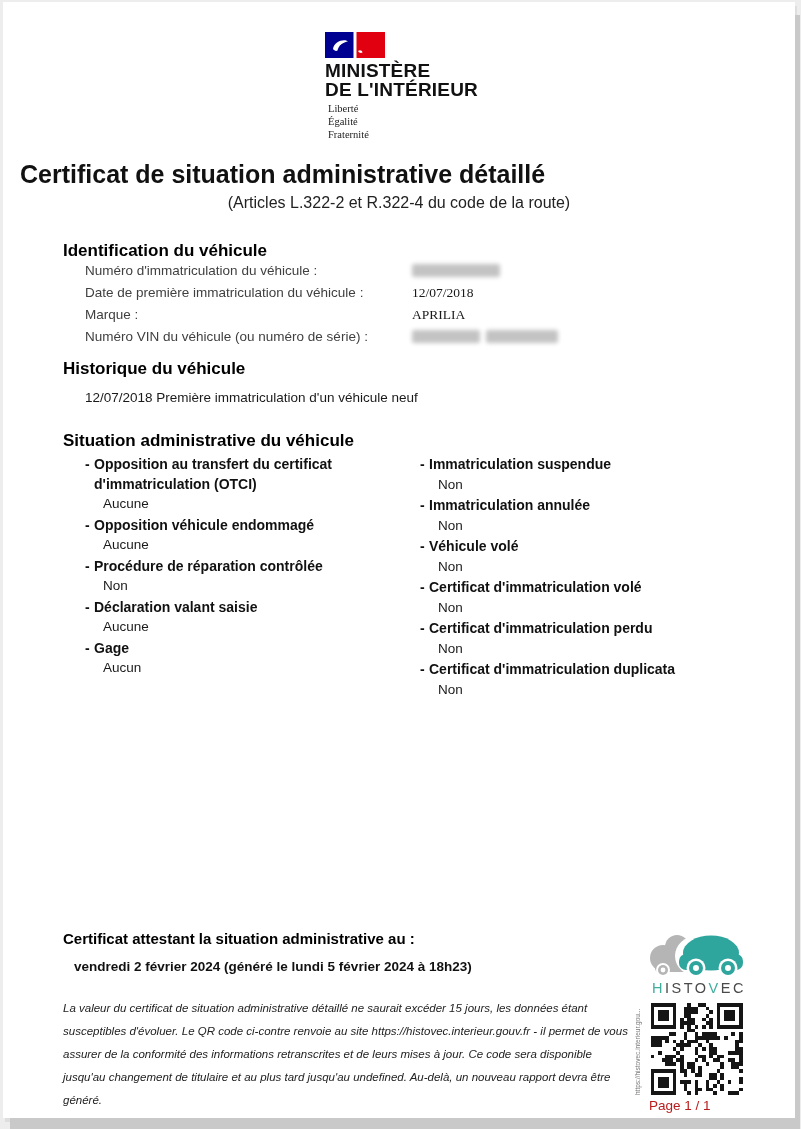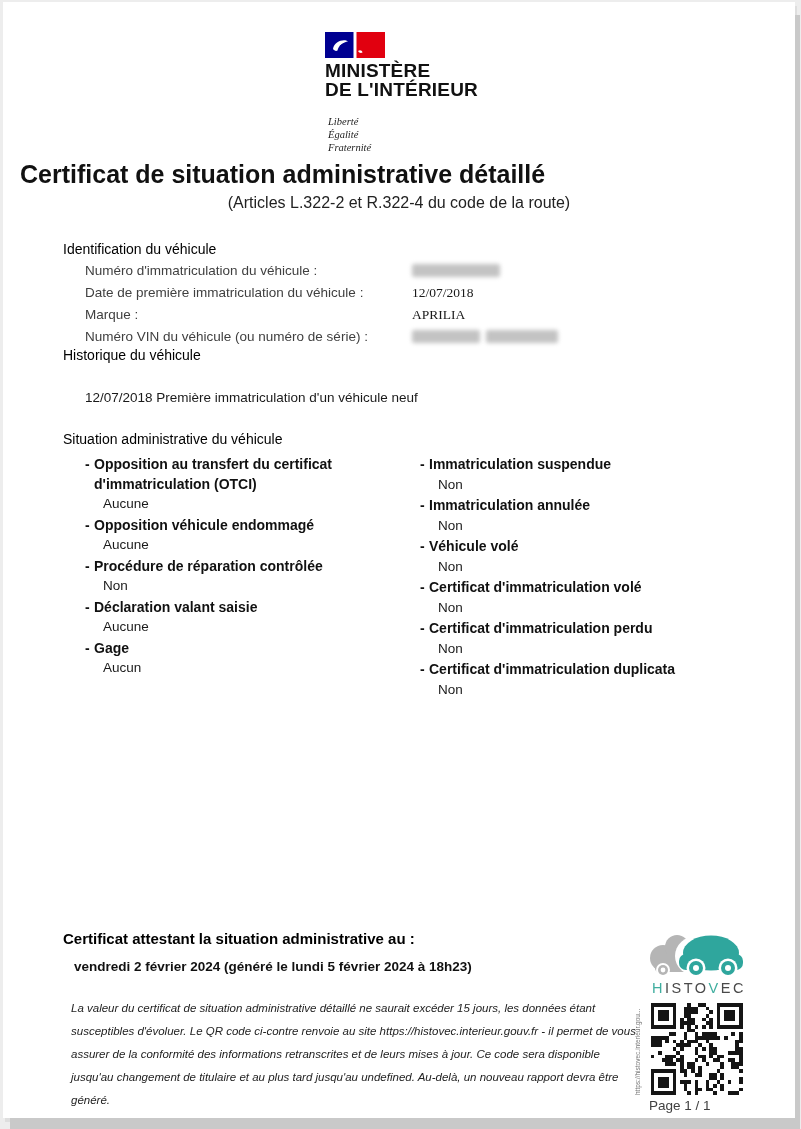--- a/index.html
+++ b/index.html
@@ -16,30 +16,30 @@
     position:absolute; left:3px; top:2px;
     width:792px; height:1116px;
     background:#ffffff;
     box-shadow:6px 12px 0 -1px #c9c9c9, 2px 4px 0 0 #dedede;
   }
 
   
   .gov-logo { position:absolute; left:322px; top:30px; width:200px; }
   .flag { display:block; width:60px; height:26px; margin-bottom:3px; }
   .ministry-name { font-weight:bold; font-size:19px; line-height:19px; letter-spacing:0.2px; color:#111; }
-  .motto { margin-top:16px; margin-left:3px; font-family:"Liberation Serif", serif; font-style:italic; font-size:10.5px; line-height:13px; color:#222; }
+  .motto { margin-top:3px; margin-left:3px; font-family:"Liberation Serif", serif; font-size:10.5px; line-height:13px; color:#222; }
 
   
   .doc-title { position:absolute; left:17px; top:158px; width:100%; font-size:25px; font-weight:bold; color:#111; }
   .doc-subtitle { position:absolute; left:0; top:192px; width:100%; text-align:center; font-size:16px; color:#222; }
 
   
-  .sec-h { position:absolute; left:60px; font-size:14px; font-weight:normal; color:#000; }
+  .sec-h { position:absolute; left:60px; font-size:17px; font-weight:bold; color:#000; }
   .h-ident { top:239px; }
-  .h-hist  { top:345px; }
+  .h-hist  { top:357px; }
   .h-stat  { top:429px; }
 
   
   .id-rows { position:absolute; left:82px; top:261px; width:640px; }
   .id-row { position:relative; height:22px; font-size:13.5px; }
   .id-label { color:#404040; }
   .id-value { position:absolute; left:327px; top:0; color:#1a1a1a;font-family:Liberation Serif, serif; }
   .blob { display:inline-block; height:13px; background:#c3c3c3; filter:blur(2px); border-radius:2px; vertical-align:-2px; }
   .blob.b1 { width:88px; }
   .blob.b2a { width:68px; margin-right:6px; }
@@ -53,35 +53,35 @@
   .st-col.left  { left:82px; }
   .st-col.right { left:417px; }
   .st-item { margin-bottom:2px; }
   .st-label { position:relative; padding-left:9px; font-size:14px; font-weight:bold; line-height:19.5px; color:#111; }
   .st-label .bullet { position:absolute; left:0; top:0; }
   .st-value { padding-left:18px; font-size:13.5px; line-height:19.5px; color:#1a1a1a; }
 
   
   .att-h { position:absolute; left:60px; top:928px; font-size:15px; font-weight:bold; color:#000; }
   .att-date { position:absolute; left:71px; top:957px; font-size:13.5px; font-weight:bold; color:#111; }
-  .legal { position:absolute; left:60px; top:995px; width:566px; font-size:11.5px; font-style:italic; line-height:23px; color:#222;margin-left:8px; }
+  .legal { position:absolute; left:60px; top:995px; width:566px; font-size:11.5px; font-style:italic; line-height:23px; color:#222; }
 
   
   .histovec { position:absolute; left:640px; top:930px; width:112px; text-align:center; }
   .hv-car { display:block; width:104px; height:46px; margin:0 auto; }
   .hv-brand { margin-top:2px; font-size:14.5px; letter-spacing:2.5px; color:#4a4a4a; font-weight:500; }
   .hv-brand .teal { color:#3fae9f; }
   .qr { position:absolute; left:646px; top:1001px; width:95px; height:92px; background:#fff; }
   .qr-side {
     position:absolute; left:631px; top:1093px;
     width:92px; height:10px;
     transform:rotate(-90deg); transform-origin:0 0;
     font-size:6.5px; color:#777; white-space:nowrap; overflow:hidden;
   }
-  .page-num { position:absolute; left:646px; top:1096px; font-size:13.5px; color:#404040; }
+  .page-num { position:absolute; left:646px; top:1096px; font-size:13.5px; color:#b91c1c; }
 </style>
 </head>
 <body>
 
 <div class="canvas">
   <div class="page">
 
     <div class="gov-logo">
       <svg class="flag" viewBox="0 0 60 26">
         <rect x="0" y="0" width="28.5" height="26" fill="#000091"></rect>

